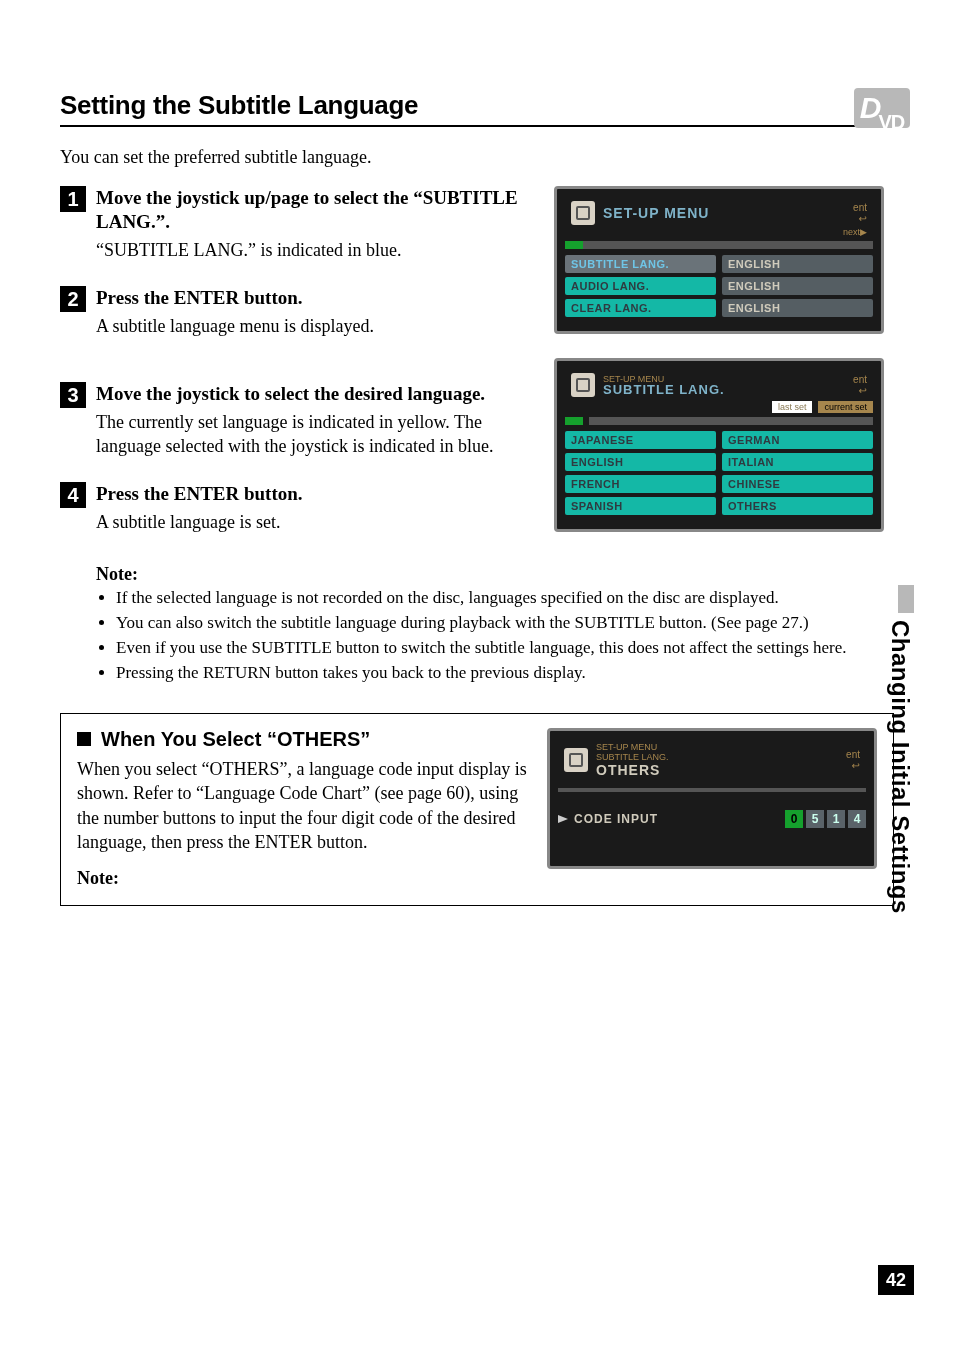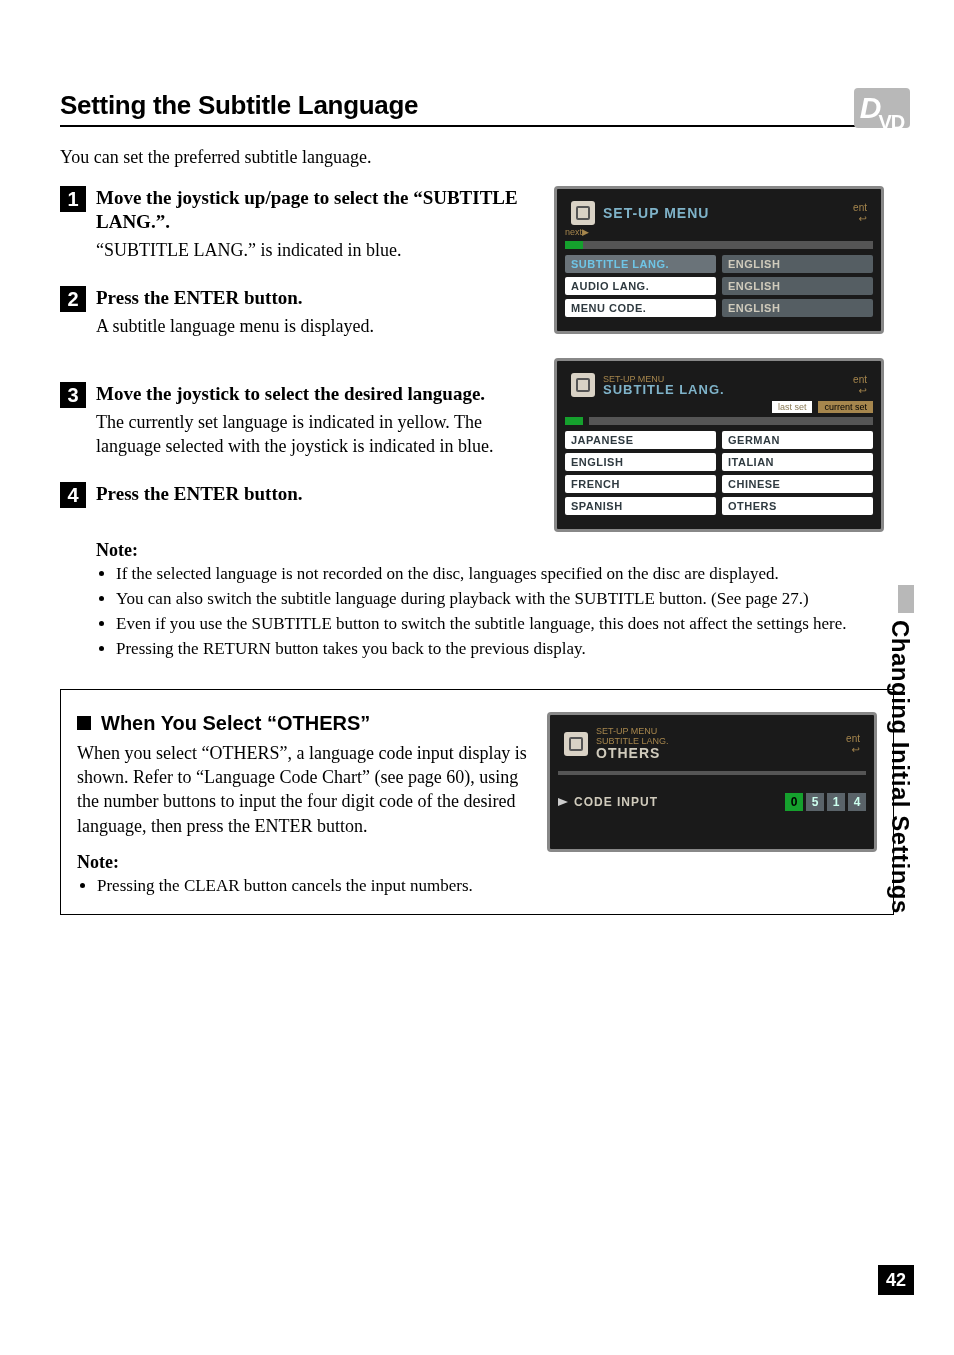--- a/index.html
+++ b/index.html
@@ -14,21 +14,21 @@
   .step { display: flex; gap: 10px; margin-bottom: 24px; }
   .step-num { flex: 0 0 26px; height: 26px; background: #000; color: #fff; font-family: Arial, Helvetica, sans-serif; font-weight: bold; font-size: 20px; line-height: 26px; text-align: center; }
   .step-body { flex: 1 1 auto; }
   .step-title { font-weight: bold; font-size: 19px; line-height: 1.25; margin-bottom: 4px; }
   .step-text { font-size: 18px; line-height: 1.35; }
   .note-block { margin-top: 6px; }
   .note-label { font-weight: bold; font-size: 18px; margin-bottom: 2px; }
   .note-list { list-style: disc; padding-left: 20px; font-size: 17px; line-height: 1.35; }
   .note-list li { margin-bottom: 2px; }
   
-  .panel { border: 1.5px solid #000; margin-top: 28px; padding: 22px 16px 14px 16px; display: flex; gap: 8px; }
+  .panel { border: 1.5px solid #000; margin-top: 28px; padding: 14px 16px 14px 16px; display: flex; gap: 8px; }
   .panel-left { flex: 1 1 auto; }
   .panel-right { flex: 0 0 330px; }
   .panel-heading { display: flex; align-items: center; gap: 10px; margin-bottom: 6px; }
   .panel-heading .sq { width: 14px; height: 14px; background: #000; }
   .panel-heading h2 { font-family: Arial, Helvetica, sans-serif; font-weight: bold; font-size: 20px; }
   .panel-text { font-size: 18px; line-height: 1.35; margin-bottom: 14px; }
   
   .dvd-badge { position: absolute; top: 88px; right: 44px; width: 56px; height: 40px; background: #b8b8b8; display: flex; align-items: center; justify-content: center; border-radius: 4px; font-family: Arial, Helvetica, sans-serif; font-weight: bold; color: #fff; font-style: italic; font-size: 22px; letter-spacing: -1px; }
   .dvd-badge .d { font-size: 30px; }
   .dvd-badge .vd { font-size: 20px; font-style: normal; margin-left: -2px; margin-top: 28px; }
@@ -36,24 +36,24 @@
   .side-label { position: absolute; right: 40px; top: 620px; writing-mode: vertical-rl; font-family: Arial, Helvetica, sans-serif; font-weight: bold; font-size: 24px; letter-spacing: 0.5px; }
   .side-tab { position: absolute; right: 40px; top: 585px; width: 16px; height: 28px; background: #b8b8b8; }
   .page-num { position: absolute; right: 40px; bottom: 60px; width: 36px; height: 30px; background: #000; color: #fff; font-family: Arial, Helvetica, sans-serif; font-weight: bold; font-size: 18px; display: flex; align-items: center; justify-content: center; }
   
   .screen { width: 330px; background: #1a1a1a; border: 3px solid #888; border-radius: 4px; font-family: Arial, Helvetica, sans-serif; color: #7fb3c9; font-size: 12px; padding: 8px 8px 10px 8px; }
   .screen .sc-title { display: flex; align-items: center; gap: 8px; padding: 4px 6px; }
   .screen .sc-icon { width: 24px; height: 24px; background: #d9d2c5; border-radius: 3px; position: relative; }
   .screen .sc-icon::after { content: ""; position: absolute; inset: 5px; border: 2px solid #555; border-radius: 2px; }
   .screen .sc-title-text { color: #7fb3c9; font-weight: bold; font-size: 14px; letter-spacing: 1px; flex: 1; }
   .screen .sc-exit { text-align: right; color: #a6864d; font-size: 10px; line-height: 1.1; }
-  .screen .sc-sub { color: #a6864d; font-size: 9px; text-align: left; padding-right: 6px; margin-top: -2px; }
+  .screen .sc-sub { color: #a6864d; font-size: 9px; text-align: right; padding-right: 6px; margin-top: -2px; }
   .screen .sc-prog { height: 8px; background: linear-gradient(90deg, #15a02d 0 6%, #555 6% 100%); margin: 4px 0 6px 0; }
   .screen .sc-row { display: flex; gap: 6px; margin-bottom: 4px; }
-  .screen .label-cell, .screen .value-cell { flex: 1; background: #ffffff; color: #2f3a40; padding: 3px 6px; font-size: 11px; font-weight: bold; border-radius: 2px; letter-spacing: 0.5px; }
+  .screen .label-cell, .screen .value-cell { flex: 1; background: #14b8a6; color: #2f3a40; padding: 3px 6px; font-size: 11px; font-weight: bold; border-radius: 2px; letter-spacing: 0.5px; }
   .screen .value-cell { color: #d0cbbc; background: #555e63; }
   .screen .sc-row.highlight .label-cell { background: #6a7379; color: #6fc5e6; }
   .screen .sc-row.highlight .value-cell { color: #d0cbbc; }
   .screen .lock-icon { display: inline-block; width: 10px; height: 10px; background: #d0cbbc; margin-right: 3px; vertical-align: -1px; }
   .screen.lang .sc-title-text { font-size: 13px; }
   .screen.lang .sc-super { color: #a6864d; font-size: 9px; margin-bottom: -2px; }
   .screen .bar-row { display: flex; gap: 6px; margin: 2px 0 6px 0; }
   .screen .bar-green { flex: 0 0 6%; height: 8px; background: #15a02d; }
   .screen .bar-rest { flex: 1; height: 8px; background: #555; }
   .screen .tabs { display: flex; justify-content: flex-end; gap: 6px; font-size: 9px; color: #8a7b56; margin-bottom: 4px; }
@@ -109,20 +109,21 @@
         <div class="step-body">
           <div class="step-title">Move the joystick to select the desired language.</div>
           <div class="step-text">The currently set language is indicated in yellow. The language selected with the joystick is indicated in blue.</div>
         </div>
       </div>
 
       <div class="step">
         <div class="step-num">4</div>
         <div class="step-body">
           <div class="step-title">Press the ENTER button.</div>
+          <div class="step-text">A subtitle language is set.</div>
         </div>
       </div>
 
     </div>
 
     <div class="right-col">
 
       <div class="screen">
         <div class="sc-title">
           <div class="sc-icon"></div>
@@ -133,21 +134,21 @@
         <div class="sc-prog"></div>
         <div class="sc-row highlight">
           <div class="label-cell">SUBTITLE LANG.</div>
           <div class="value-cell">ENGLISH</div>
         </div>
         <div class="sc-row">
           <div class="label-cell">AUDIO LANG.</div>
           <div class="value-cell">ENGLISH</div>
         </div>
         <div class="sc-row">
-          <div class="label-cell">MENU CODE.</div>
+          <div class="label-cell">CLEAR LANG.</div>
           <div class="value-cell">ENGLISH</div>
         </div>
       </div>
 
       <div class="screen lang">
         <div class="sc-title">
           <div class="sc-icon"></div>
           <div style="flex:1">
             <div class="sc-super">SET-UP MENU</div>
             <div class="sc-title-text">SUBTITLE LANG.</div>
@@ -194,23 +195,20 @@
 
   <div class="panel">
     <div class="panel-left">
       <div class="panel-heading">
         <div class="sq"></div>
         <h2>When You Select “OTHERS”</h2>
       </div>
       <p class="panel-text">When you select “OTHERS”, a language code input display is shown. Refer to “Language Code Chart” (see page 60), using the number buttons to input the four digit code of the desired language, then press the ENTER button.</p>
       <div class="note-block">
         <div class="note-label">Note:</div>
-        <ul class="note-list">
-          <li>Pressing the CLEAR button cancels the input numbers.</li>
-        </ul>
       </div>
     </div>
     <div class="panel-right">
 
       <div class="screen others">
         <div class="sc-title">
           <div class="sc-icon"></div>
           <div style="flex:1">
             <div class="crumb">SET-UP MENU</div>
             <div class="crumb">SUBTITLE LANG.</div>

